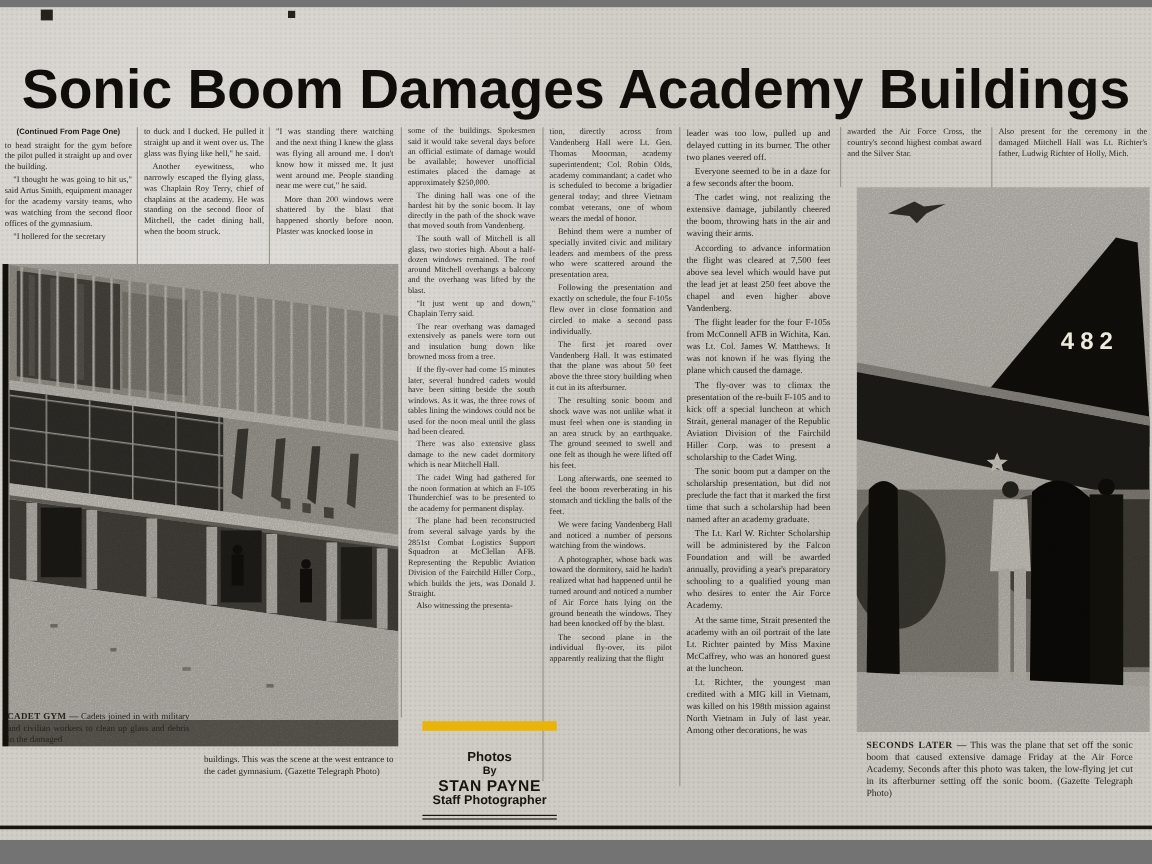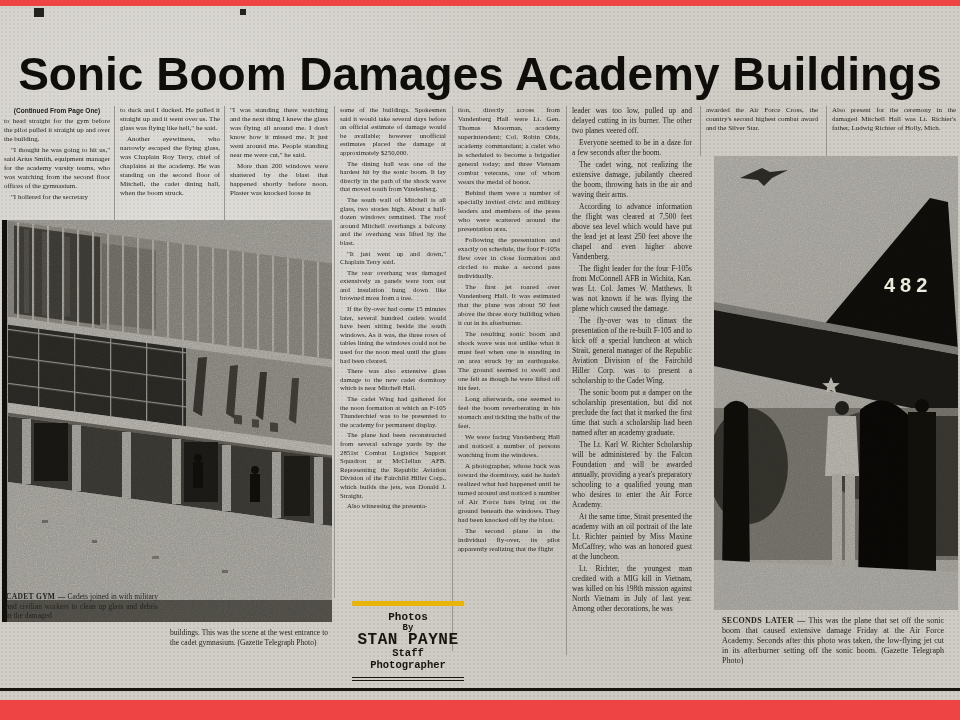--- a/index.html
+++ b/index.html
@@ -1,16 +1,16 @@
 <!DOCTYPE html>
 <html><head>
 <meta charset="utf-8">
 <style>
   html,body{margin:0;padding:0;background:#ffffff;}
-  .stage{position:relative;width:960px;height:720px;background:#ef4444;overflow:hidden;
+  .stage{position:relative;width:960px;height:720px;background:#737373;overflow:hidden;
          font-family:"Liberation Serif",serif;}
   .paper{position:absolute;left:0;top:6px;width:960px;height:694px;background:#d1cec8;
          background-image:
            radial-gradient(circle at 18% 28%, rgba(255,255,255,0.30), transparent 42%),
            radial-gradient(circle at 72% 64%, rgba(110,105,95,0.12), transparent 46%),
            radial-gradient(rgba(85,80,70,0.10) 1px, transparent 1px);
          background-size:100% 100%,100% 100%,4px 4px;}
   .artifact{position:absolute;background:#23221d;}
   .headline{position:absolute;left:0;top:46px;width:960px;margin:0;text-align:center;
             font-family:"Liberation Sans",sans-serif;font-weight:bold;font-size:46px;
@@ -29,26 +29,26 @@
   .c7{left:700px;top:106px;width:118px;height:50px;}
   .c8{left:826px;top:106px;width:130px;height:62px;}
   .continued{font-family:"Liberation Sans",sans-serif;font-weight:bold;font-size:6.5px;
              text-align:center;margin-bottom:2px;color:#1d1c17;}
   .photo{position:absolute;}
   .photo svg{display:block;width:100%;height:100%;}
   .photo-left{left:2px;top:220px;width:330px;height:402px;}
   .photo-right{left:714px;top:156px;width:244px;height:454px;}
   .tail-number{position:absolute;left:170px;top:118px;font-family:"Liberation Sans",sans-serif;
                font-weight:bold;font-size:20px;letter-spacing:5px;color:#edeade;}
-  .photos-box{position:absolute;left:352px;top:601px;width:112px;padding:5px 0 6px 0;
-              border-top:5px solid #eab308;border-bottom:4px double #16150f;text-align:center;
-              font-family:Liberation Mono, monospace;color:#16150f;}
+  .photos-box{position:absolute;left:352px;top:601px;width:112px;padding:16px 0 6px 0;
+              border-top:8px solid #eab308;border-bottom:4px double #16150f;text-align:center;
+              font-family:Liberation Sans, sans-serif;color:#16150f;}
   .pb1{font-size:11px;font-weight:bold;line-height:12px;}
   .pb2{font-size:9px;font-weight:bold;line-height:11px;}
-  .pb3{font-size:16px;font-weight:bold;line-height:13px;letter-spacing:0.5px;}
+  .pb3{font-size:13px;font-weight:bold;line-height:13px;letter-spacing:0.5px;}
   .pb4{font-size:10.5px;font-weight:bold;line-height:12px;}
   .cap{position:absolute;font-size:7.5px;line-height:9.5px;color:#26241f;text-align:justify;}
   .cap-lead{font-weight:bold;letter-spacing:0.3px;}
   .cl1{left:6px;top:592px;width:152px;}
   .cl2{left:170px;top:628px;width:158px;}
   .cr{left:722px;top:616px;width:222px;font-size:8px;line-height:10px;}
   .bottom-rule{position:absolute;left:0;top:688px;width:960px;height:3px;background:#16150f;}
 </style>
 </head>
 <body>

